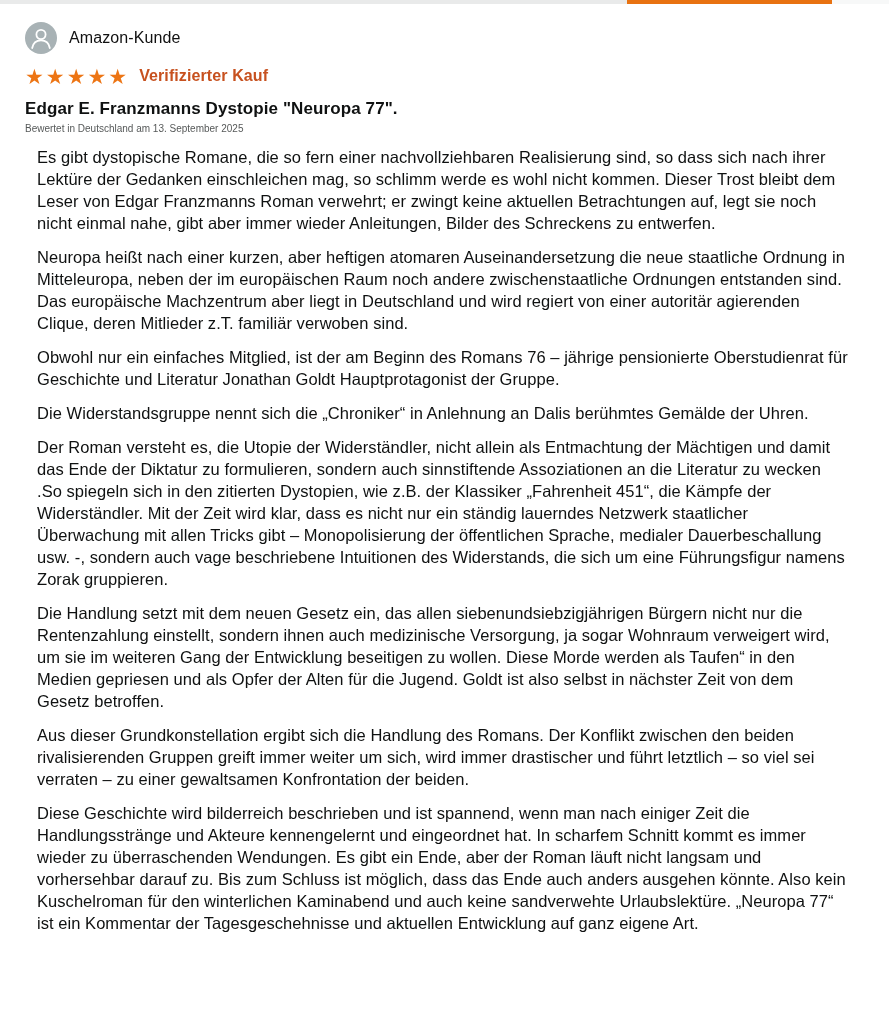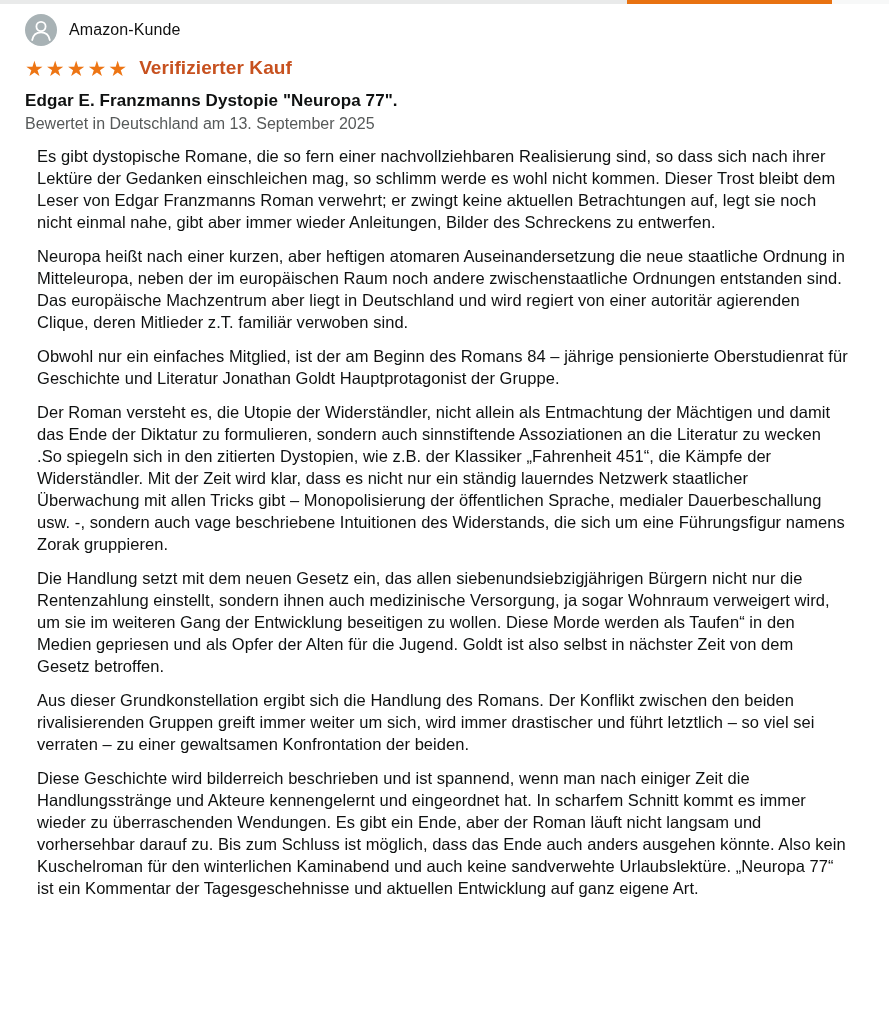--- a/index.html
+++ b/index.html
@@ -20,21 +20,21 @@
   }
   .top-bar-accent {
     position: absolute;
     left: 70.5%;
     top: 0;
     width: 23.1%;
     height: 4px;
     background: #E87211;
   }
 
-  .review { padding: 9px 28px 20px 25px; }
+  .review { padding: 17px 28px 20px 25px; }
 
   .author-row {
     display: flex;
     align-items: center;
     gap: 12px;
     height: 34px;
     cursor: pointer;
   }
   .avatar {
     width: 32px;
@@ -63,36 +63,36 @@
   .stars {
     color: #ED7514;
     font-size: 21px;
     line-height: 1;
     letter-spacing: 2px;
     cursor: pointer;
   }
   .verified {
     color: #C7511F;
     font-weight: 700;
-    font-size: 19px;
+    font-size: 16px;
     letter-spacing: 0.1px;
     cursor: pointer;
   }
 
   .title {
     margin-top: 11px;
     font-size: 17px;
     font-weight: 700;
     color: #0F1111;
     letter-spacing: 0.1px;
     cursor: pointer;
   }
   .date {
     margin-top: 4px;
-    font-size: 16px;
+    font-size: 10px;
     color: #565959;
   }
 
   .body {
     margin-top: 7px;
     font-size: 16.5px;
     line-height: 22px;
     color: #0F1111;
     max-width: 838px;
     letter-spacing: 0.05px;
@@ -125,20 +125,21 @@
     <span class="verified">Verifizierter Kauf</span>
   </div>
 
   <div class="title">Edgar E. Franzmanns Dystopie "Neuropa 77".</div>
 
   <div class="date">Bewertet in Deutschland am 13. September 2025</div>
 
   <div class="body">
       <div class="para">Es gibt dystopische Romane, die so fern einer nachvollziehbaren Realisierung sind, so dass sich nach ihrer Lektüre der Gedanken einschleichen mag, so schlimm werde es wohl nicht kommen. Dieser Trost bleibt dem Leser von Edgar Franzmanns Roman verwehrt; er zwingt keine aktuellen Betrachtungen auf, legt sie noch nicht einmal nahe, gibt aber immer wieder Anleitungen, Bilder des Schreckens zu entwerfen.</div>
       <div class="para">Neuropa heißt nach einer kurzen, aber heftigen atomaren Auseinandersetzung die neue staatliche Ordnung in Mitteleuropa, neben der im europäischen Raum noch andere zwischenstaatliche Ordnungen entstanden sind. Das europäische Machzentrum aber liegt in Deutschland und wird regiert von einer autoritär agierenden Clique, deren Mitlieder z.T. familiär verwoben sind.</div>
-      <div class="para">Obwohl nur ein einfaches Mitglied, ist der am Beginn des Romans 84 – jährige pensionierte Oberstudienrat für Geschichte und Literatur Jonathan Goldt Hauptprotagonist der Gruppe.</div>
+      <div class="para">Obwohl nur ein einfaches Mitglied, ist der am Beginn des Romans 76 – jährige pensionierte Oberstudienrat für Geschichte und Literatur Jonathan Goldt Hauptprotagonist der Gruppe.</div>
+      <div class="para">Die Widerstandsgruppe nennt sich die „Chroniker“ in Anlehnung an Dalis berühmtes Gemälde der Uhren.</div>
       <div class="para">Der Roman versteht es, die Utopie der Widerständler, nicht allein als Entmachtung der Mächtigen und damit das Ende der Diktatur zu formulieren, sondern auch sinnstiftende Assoziationen an die Literatur zu wecken .So spiegeln sich in den zitierten Dystopien, wie z.B. der Klassiker „Fahrenheit 451“, die Kämpfe der Widerständler. Mit der Zeit wird klar, dass es nicht nur ein ständig lauerndes Netzwerk staatlicher Überwachung mit allen Tricks gibt – Monopolisierung der öffentlichen Sprache, medialer Dauerbeschallung usw. -, sondern auch vage beschriebene Intuitionen des Widerstands, die sich um eine Führungsfigur namens Zorak gruppieren.</div>
       <div class="para">Die Handlung setzt mit dem neuen Gesetz ein, das allen siebenundsiebzigjährigen Bürgern nicht nur die Rentenzahlung einstellt, sondern ihnen auch medizinische Versorgung, ja sogar Wohnraum verweigert wird, um sie im weiteren Gang der Entwicklung beseitigen zu wollen. Diese Morde werden als Taufen“ in den Medien gepriesen und als Opfer der Alten für die Jugend. Goldt ist also selbst in nächster Zeit von dem Gesetz betroffen.</div>
       <div class="para">Aus dieser Grundkonstellation ergibt sich die Handlung des Romans. Der Konflikt zwischen den beiden rivalisierenden Gruppen greift immer weiter um sich, wird immer drastischer und führt letztlich – so viel sei verraten – zu einer gewaltsamen Konfrontation der beiden.</div>
       <div class="para">Diese Geschichte wird bilderreich beschrieben und ist spannend, wenn man nach einiger Zeit die Handlungsstränge und Akteure kennengelernt und eingeordnet hat. In scharfem Schnitt kommt es immer wieder zu überraschenden Wendungen. Es gibt ein Ende, aber der Roman läuft nicht langsam und vorhersehbar darauf zu. Bis zum Schluss ist möglich, dass das Ende auch anders ausgehen könnte. Also kein Kuschelroman für den winterlichen Kaminabend und auch keine sandverwehte Urlaubslektüre. „Neuropa 77“ ist ein Kommentar der Tagesgeschehnisse und aktuellen Entwicklung auf ganz eigene Art.</div>
     </div>
 
 </div>
 
 </body></html>

